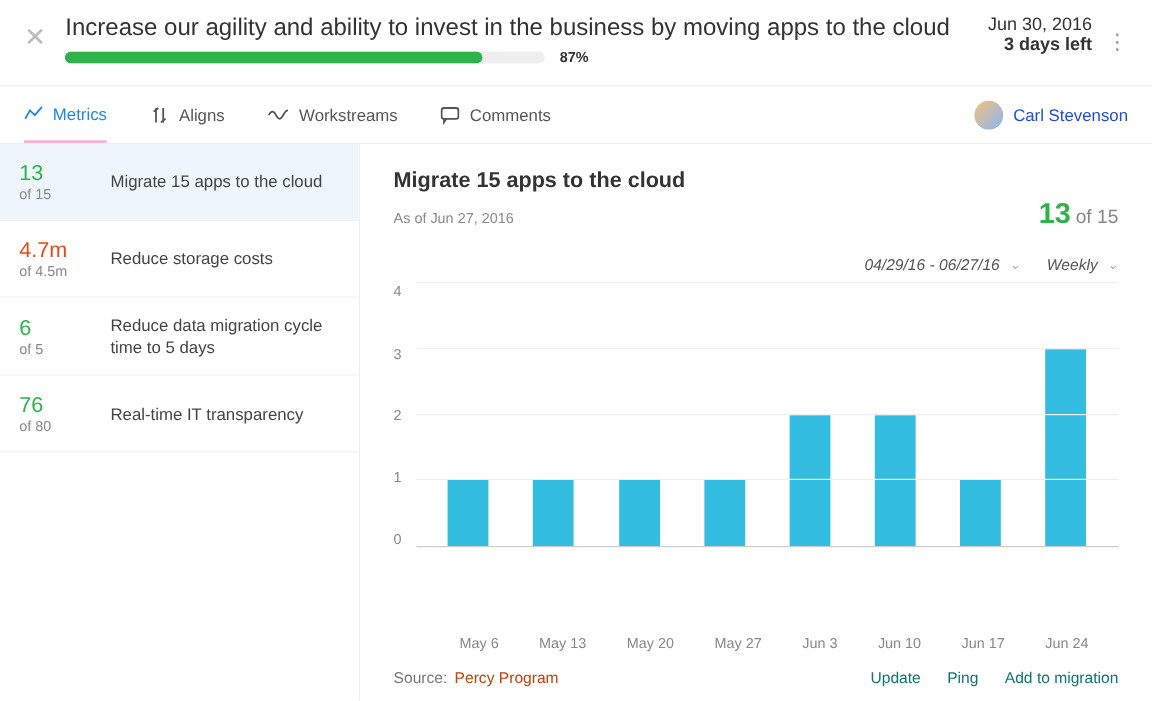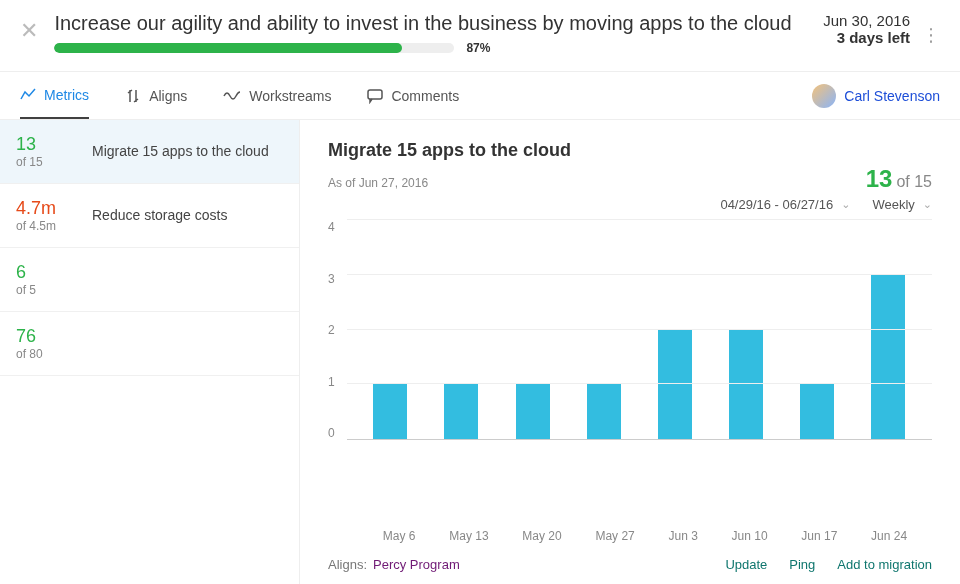--- a/index.html
+++ b/index.html
@@ -14,58 +14,58 @@
 .progress-fill { height: 100%; background: #2db34a; border-radius: 5px; }
 .progress-pct { font-size: 12px; font-weight: 600; }
 .header-right { text-align: right; margin-left: 8px; display: flex; align-items: flex-end; gap: 12px; }
 .header-dates { text-align: right; }
 .header-date { font-size: 15px; color: #333; }
 .header-days { font-size: 15px; font-weight: 600; color: #333; }
 .more-dots { color: #999; font-size: 18px; cursor: pointer; margin-top: 2px; }
 
 .tabbar { display: flex; align-items: center; padding: 0 20px; border-bottom: 1px solid #eee; height: 48px; }
 .tab { display: flex; align-items: center; gap: 8px; margin-right: 36px; color: #555; font-size: 14px; cursor: pointer; height: 100%; }
-.tab.active { color: #1e88e5; border-bottom: 2px solid #404040; }
+.tab.active { color: #1e88e5; border-bottom: 2px solid #f9a8d4; }
 .tab-icon { display: inline-flex; }
 .tabbar-spacer { flex: 1; }
 .user-chip { display: flex; align-items: center; gap: 8px; font-size: 14px; color: #1d4ed8; }
 .avatar { width: 24px; height: 24px; border-radius: 50%; background: linear-gradient(135deg, #f4c27a, #8ab4f8); }
 
 .body { display: flex; height: calc(584px - 72px - 48px); }
 .sidebar { width: 300px; border-right: 1px solid #eee; overflow-y: auto; }
 .metric-item { display: flex; align-items: center; padding: 14px 16px; border-bottom: 1px solid #f0f0f0; cursor: pointer; gap: 16px; }
 .metric-item.active { background: #eef6fb; }
 .metric-num-col { width: 60px; }
 .metric-num { font-size: 18px; font-weight: 500; }
 .metric-of { font-size: 12px; color: #888; }
 .metric-label { font-size: 14px; color: #444; flex: 1; line-height: 1.3; }
 
 .main { flex: 1; padding: 20px 28px 12px; position: relative; display: flex; flex-direction: column; }
 .main-title { font-size: 18px; font-weight: 600; margin-bottom: 4px; }
-.asof-row { display: flex; align-items: baseline; margin-bottom: 4px; }
+.asof-row { display: flex; align-items: baseline; margin-bottom: 20px; }
 .asof { font-size: 12px; color: #888; }
 .asof-spacer { flex: 1; }
 .big-val { font-size: 24px; font-weight: 600; color: #2db34a; }
 .big-of { font-size: 16px; color: #888; margin-left: 4px; }
 
-.controls-row { display: flex; justify-content: flex-end; gap: 22px; font-size: 13px; color: #555; margin-bottom: 8px; }
+.controls-row { display: flex; justify-content: flex-end; gap: 22px; font-size: 13px; color: #555; margin-bottom: 8px; font-style: italic; }
 .dropdown { display: flex; align-items: center; gap: 8px; cursor: pointer; }
 .chev { color: #aaa; font-size: 11px; }
 
 .chart-area { flex: 1; position: relative; display: flex; }
 .y-axis { display: flex; flex-direction: column; justify-content: space-between; padding-right: 12px; font-size: 12px; color: #888; height: 220px; align-items: flex-end; }
 .plot { flex: 1; position: relative; height: 220px; border-bottom: 1px solid #ccc; }
 .grid-line { position: absolute; left: 0; right: 0; border-top: 1px solid #eee; }
 .bars { position: absolute; inset: 0; display: flex; justify-content: space-around; align-items: flex-end; padding: 0 8px; }
 .bar { width: 34px; background: #33bde0; }
 .x-axis { display: flex; justify-content: space-around; padding: 6px 8px 0; font-size: 12px; color: #888; margin-left: 30px; }
 
 .footer-row { display: flex; align-items: center; margin-top: 14px; font-size: 13px; }
 .source-lbl { color: #777; margin-right: 6px; }
-.source-val { color: #701a75; font-weight: 500; }
+.source-val { color: #c2410c; font-weight: 500; }
 .footer-row .spacer { flex: 1; }
 .link { color: #0f766e; margin-left: 22px; cursor: pointer; }
 
 svg { display: block; }
 </style>
 </head>
 <body>
 
 <header class="header">
   <span class="close-x">✕</span>
@@ -142,26 +142,28 @@
           <div class="metric-num" style="color:#e64a19">4.7m</div>
           <div class="metric-of">of 4.5m</div>
         </div>
         <div class="metric-label">Reduce storage costs</div>
       </div>
       <div class="metric-item">
         <div class="metric-num-col">
           <div class="metric-num" style="color:#2db34a">6</div>
           <div class="metric-of">of 5</div>
         </div>
+        <div class="metric-label">Reduce data migration cycle time to 5 days</div>
       </div>
       <div class="metric-item">
         <div class="metric-num-col">
           <div class="metric-num" style="color:#2db34a">76</div>
           <div class="metric-of">of 80</div>
         </div>
+        <div class="metric-label">Real-time IT transparency</div>
       </div>
     </aside>
 
   <main class="main">
     <div class="main-title">Migrate 15 apps to the cloud</div>
     <div class="asof-row">
       <span class="asof">As of Jun 27, 2016</span>
       <span class="asof-spacer"></span>
       <span class="big-val">13</span>
       <span class="big-of">of 15</span>
@@ -208,21 +210,21 @@
         <span>May 13</span>
         <span>May 20</span>
         <span>May 27</span>
         <span>Jun 3</span>
         <span>Jun 10</span>
         <span>Jun 17</span>
         <span>Jun 24</span>
       </div>
 
     <div class="footer-row">
-      <span class="source-lbl">Aligns:</span>
+      <span class="source-lbl">Source:</span>
       <span class="source-val">Percy Program</span>
       <span class="spacer"></span>
       <span class="link">Update</span>
       <span class="link">Ping</span>
       <span class="link">Add to migration</span>
     </div>
   </main>
 </div>
 
 </body></html>

